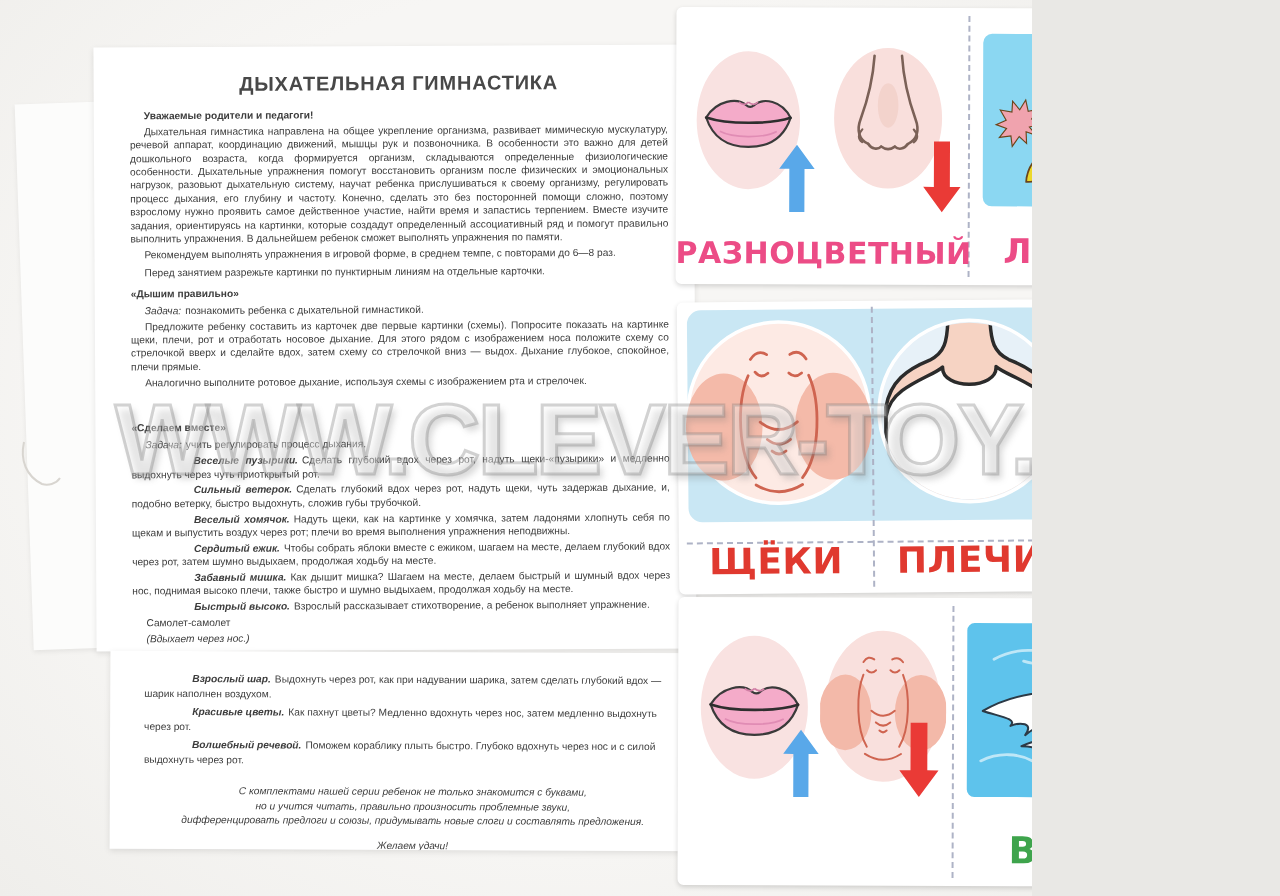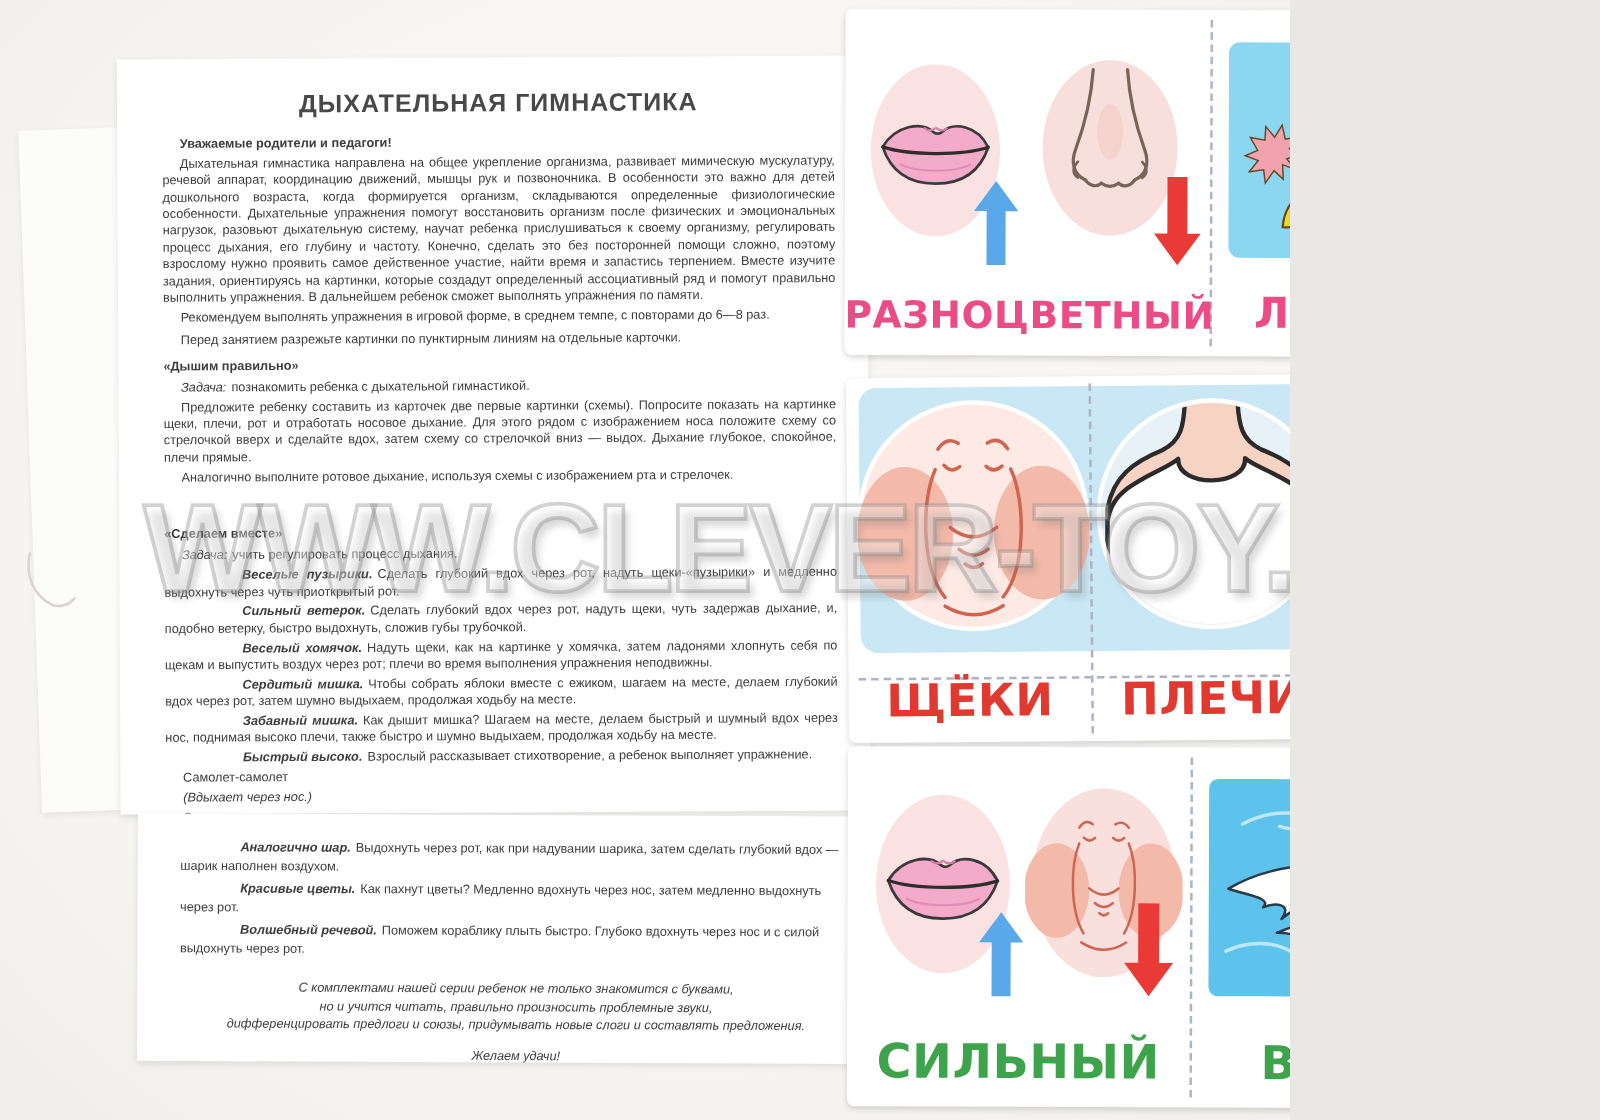--- a/index.html
+++ b/index.html
@@ -71,34 +71,34 @@
       <p class="ind"><span class="i lead">Задача:</span><span>познакомить ребенка с дыхательной гимнастикой.</span></p>
       <p class="ind j">Предложите ребенку составить из карточек две первые картинки (схемы). Попросите показать на картинке щеки, плечи, рот и отработать носовое дыхание. Для этого рядом с изображением носа положите схему со стрелочкой вверх и сделайте вдох, затем схему со стрелочкой вниз — выдох. Дыхание глубокое, спокойное, плечи прямые.</p>
       <p class="ind">Аналогично выполните ротовое дыхание, используя схемы с изображением рта и стрелочек.</p>
 
       <p class="b hdr gap">«Сделаем вместе»</p>
       <p class="ind"><span class="i lead">Задача:</span><span>учить регулировать процесс дыхания.</span></p>
 
       <p class="ind j"><span class="bi lead">Веселые пузырики.</span><span>Сделать глубокий вдох через рот, надуть щеки-«пузырики» и медленно выдохнуть через чуть приоткрытый рот.</span></p>
       <p class="ind j"><span class="bi lead">Сильный ветерок.</span><span>Сделать глубокий вдох через рот, надуть щеки, чуть задержав дыхание, и, подобно ветерку, быстро выдохнуть, сложив губы трубочкой.</span></p>
       <p class="ind j"><span class="bi lead">Веселый хомячок.</span><span>Надуть щеки, как на картинке у хомячка, затем ладонями хлопнуть себя по щекам и выпустить воздух через рот; плечи во время выполнения упражнения неподвижны.</span></p>
-      <p class="ind j"><span class="bi lead">Сердитый мишка.</span><span>Чтобы собрать яблоки вместе с ежиком, шагаем на месте, делаем глубокий вдох через рот, затем шумно выдыхаем, продолжая ходьбу на месте.</span></p>
+      <p class="ind j"><span class="bi lead">Сердитый ежик.</span><span>Чтобы собрать яблоки вместе с ежиком, шагаем на месте, делаем глубокий вдох через рот, затем шумно выдыхаем, продолжая ходьбу на месте.</span></p>
       <p class="ind j"><span class="bi lead">Забавный мишка.</span><span>Как дышит мишка? Шагаем на месте, делаем быстрый и шумный вдох через нос, поднимая высоко плечи, также быстро и шумно выдыхаем, продолжая ходьбу на месте.</span></p>
       <p class="ind j"><span class="bi lead">Быстрый высоко.</span><span>Взрослый рассказывает стихотворение, а ребенок выполняет упражнение.</span></p>
 
       <p class="ind">Самолет-самолет</p>
       <p class="ind i">(Вдыхает через нос.)</p>
       <p class="ind">Отправляется в полет.</p>
 
     </div>
   </div>
 
   <div class="sheet bottom">
     <div class="inner2">
-      <p><span class="bi lead">Аналогично шар.</span><span>Выдохнуть через рот, как при надувании шарика, затем сделать глубокий вдох — шарик наполнен воздухом.</span></p>
+      <p><span class="bi lead">Взрослый шар.</span><span>Выдохнуть через рот, как при надувании шарика, затем сделать глубокий вдох — шарик наполнен воздухом.</span></p>
       <p><span class="bi lead">Красивые цветы.</span><span>Как пахнут цветы? Медленно вдохнуть через нос, затем медленно выдохнуть через рот.</span></p>
       <p><span class="bi lead">Волшебный речевой.</span><span>Поможем кораблику плыть быстро. Глубоко вдохнуть через нос и с силой выдохнуть через рот.</span></p>
       <div class="center i note">
         <div>С комплектами нашей серии ребенок не только знакомится с буквами,</div>
         <div>но и учится читать, правильно произносить проблемные звуки,</div>
         <div>дифференцировать предлоги и союзы, придумывать новые слоги и составлять предложения.</div>
       </div>
       <div class="center i farewell">Желаем удачи!</div>
     </div>
   </div>
@@ -266,18 +266,17 @@
         <circle cx="222" cy="95" r="3.4" fill="#5b6cd0" stroke="none"></circle>
         <ellipse cx="243" cy="94" rx="6" ry="7" fill="#ffffff"></ellipse>
         <circle cx="244" cy="95" r="3.4" fill="#5b6cd0" stroke="none"></circle>
         <path d="M213 82 q8 -6 16 -2 M236 80 q8 -4 14 2" fill="none"></path>
         <path d="M221 112 q11 10 23 2 q-4 11 -15 10 q-9 -1 -8 -12 Z" fill="#ffffff"></path>
         <path d="M272 66 q14 -9 19 1 q8 -2 8 6 q6 2 2 8 q-10 8 -22 2 q-9 -8 -7 -17 Z" fill="#ffffff"></path>
         <path d="M264 140 q16 -5 21 5 q8 0 6 8 q-8 11 -20 7 q-11 -6 -7 -20 Z" fill="#ffffff"></path>
         <path d="M252 118 C258 126 260 132 264 142" fill="none"></path>
       </g>
     </svg>
-    <div class="clabel green" style="left:0;width:274px;bottom:14px;font-size:38px;">СИЛЬНЫЙ</div>
     <div class="clabel green" style="left:274px;width:310px;bottom:14px;font-size:37px;">ВЕТЕРОК</div>
   </div>
 
   <div class="wm">WWW.CLEVER-TOY.RU</div>
 </div>
 
 </body></html>

